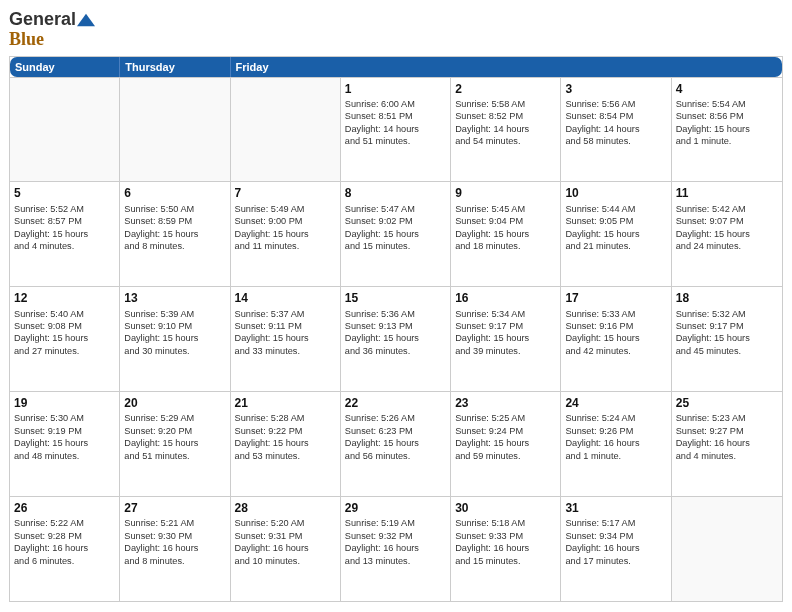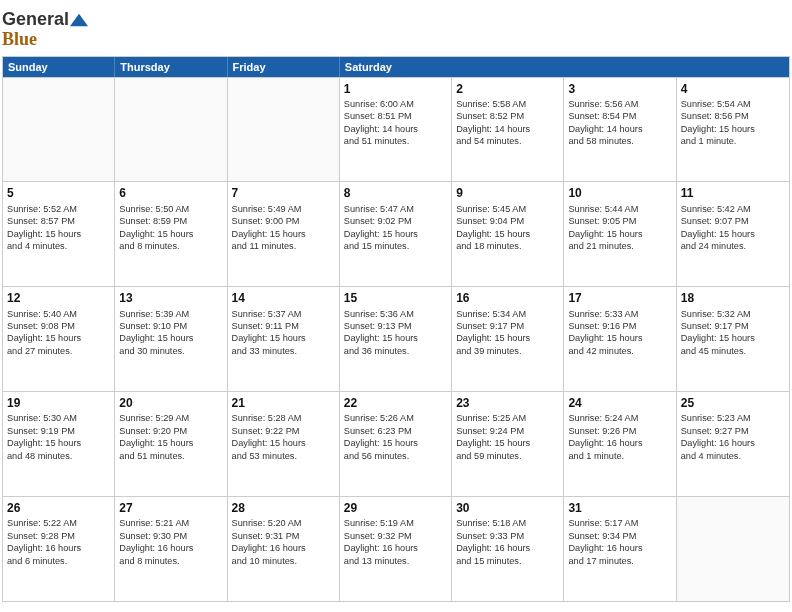--- a/index.html
+++ b/index.html
@@ -6,21 +6,21 @@
     body {
       font-family: Arial, sans-serif;
       background: #fff;
       width: 792px;
       height: 612px;
       overflow: hidden;
     }
     .page {
       width: 792px;
       height: 612px;
-      padding: 10px 2px;
+      padding: 10px 9px;
       display: flex;
       flex-direction: column;
     }
     .header {
       display: flex;
       justify-content: space-between;
       align-items: flex-start;
       margin-bottom: 6px;
     }
     .logo {
@@ -56,20 +56,21 @@
     .calendar {
       flex: 1;
       display: flex;
       flex-direction: column;
       border: 1px solid #ccc;
     }
     .cal-header-row {
       display: grid;
       grid-template-columns: repeat(7, 1fr);
       background: #1a5fa8;
+      border-radius: 7px;
     }
     .cal-header-cell {
       color: #fff;
       font-size: 11px;
       font-weight: bold;
       padding: 4px 5px;
       border-right: 1px solid #4a7fc0;
       text-align: left;
     }
     .cal-header-cell:last-child { border-right: none; }
@@ -124,21 +125,20 @@
       <div class="month-title"></div>
       <div class="location-title"></div>
     </div>
   </div>
 
   <div class="calendar">
     <div class="cal-header-row">
     <div class="cal-header-cell">Sunday</div>
         <div class="cal-header-cell">Thursday</div>
         <div class="cal-header-cell">Friday</div>
-        <div class="cal-header-cell">Saturday</div>
       </div>
     <div class="cal-body">
     <div class="cal-week">
           <div class="cal-cell empty"></div>
           <div class="cal-cell empty"></div>
           <div class="cal-cell empty"></div>
           <div class="cal-cell">
             <span class="day-num">1</span>
             <div>Sunrise: 6:00 AM</div>
             <div>Sunset: 8:51 PM</div>

